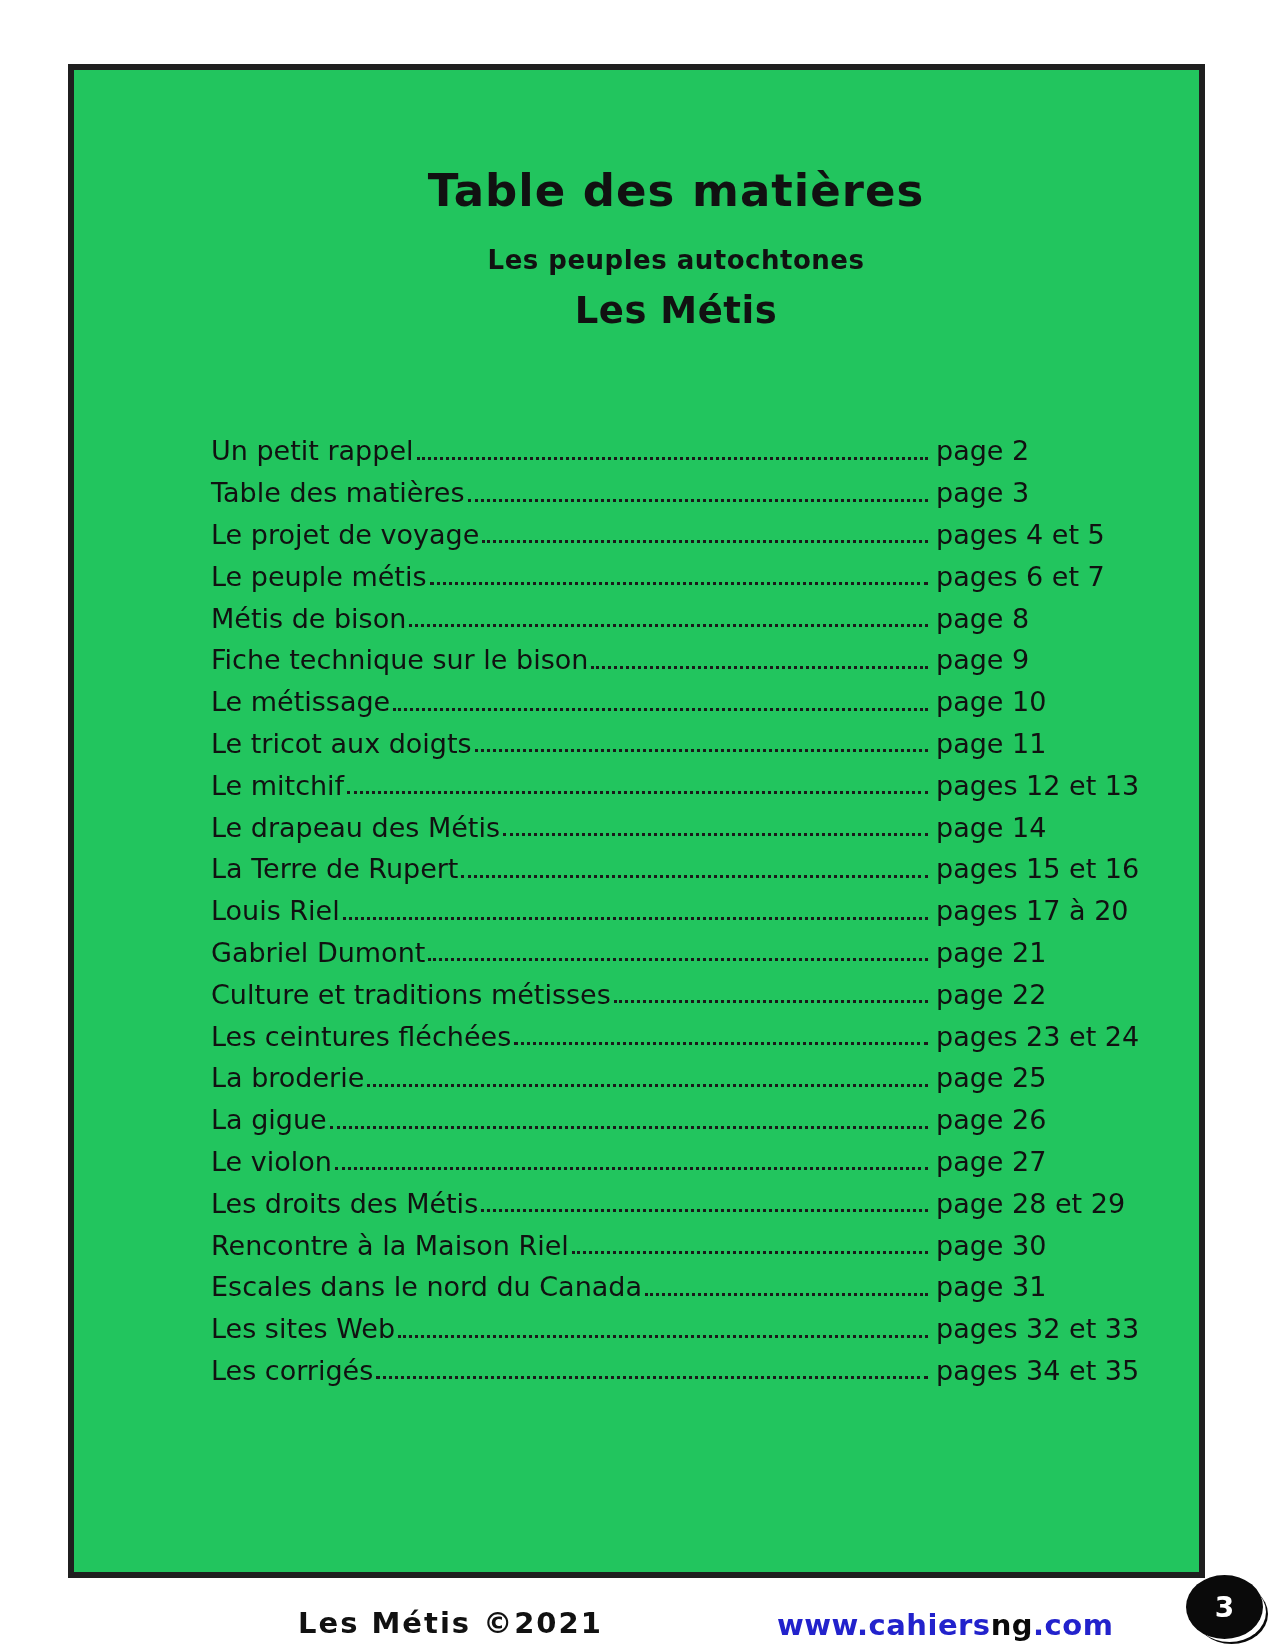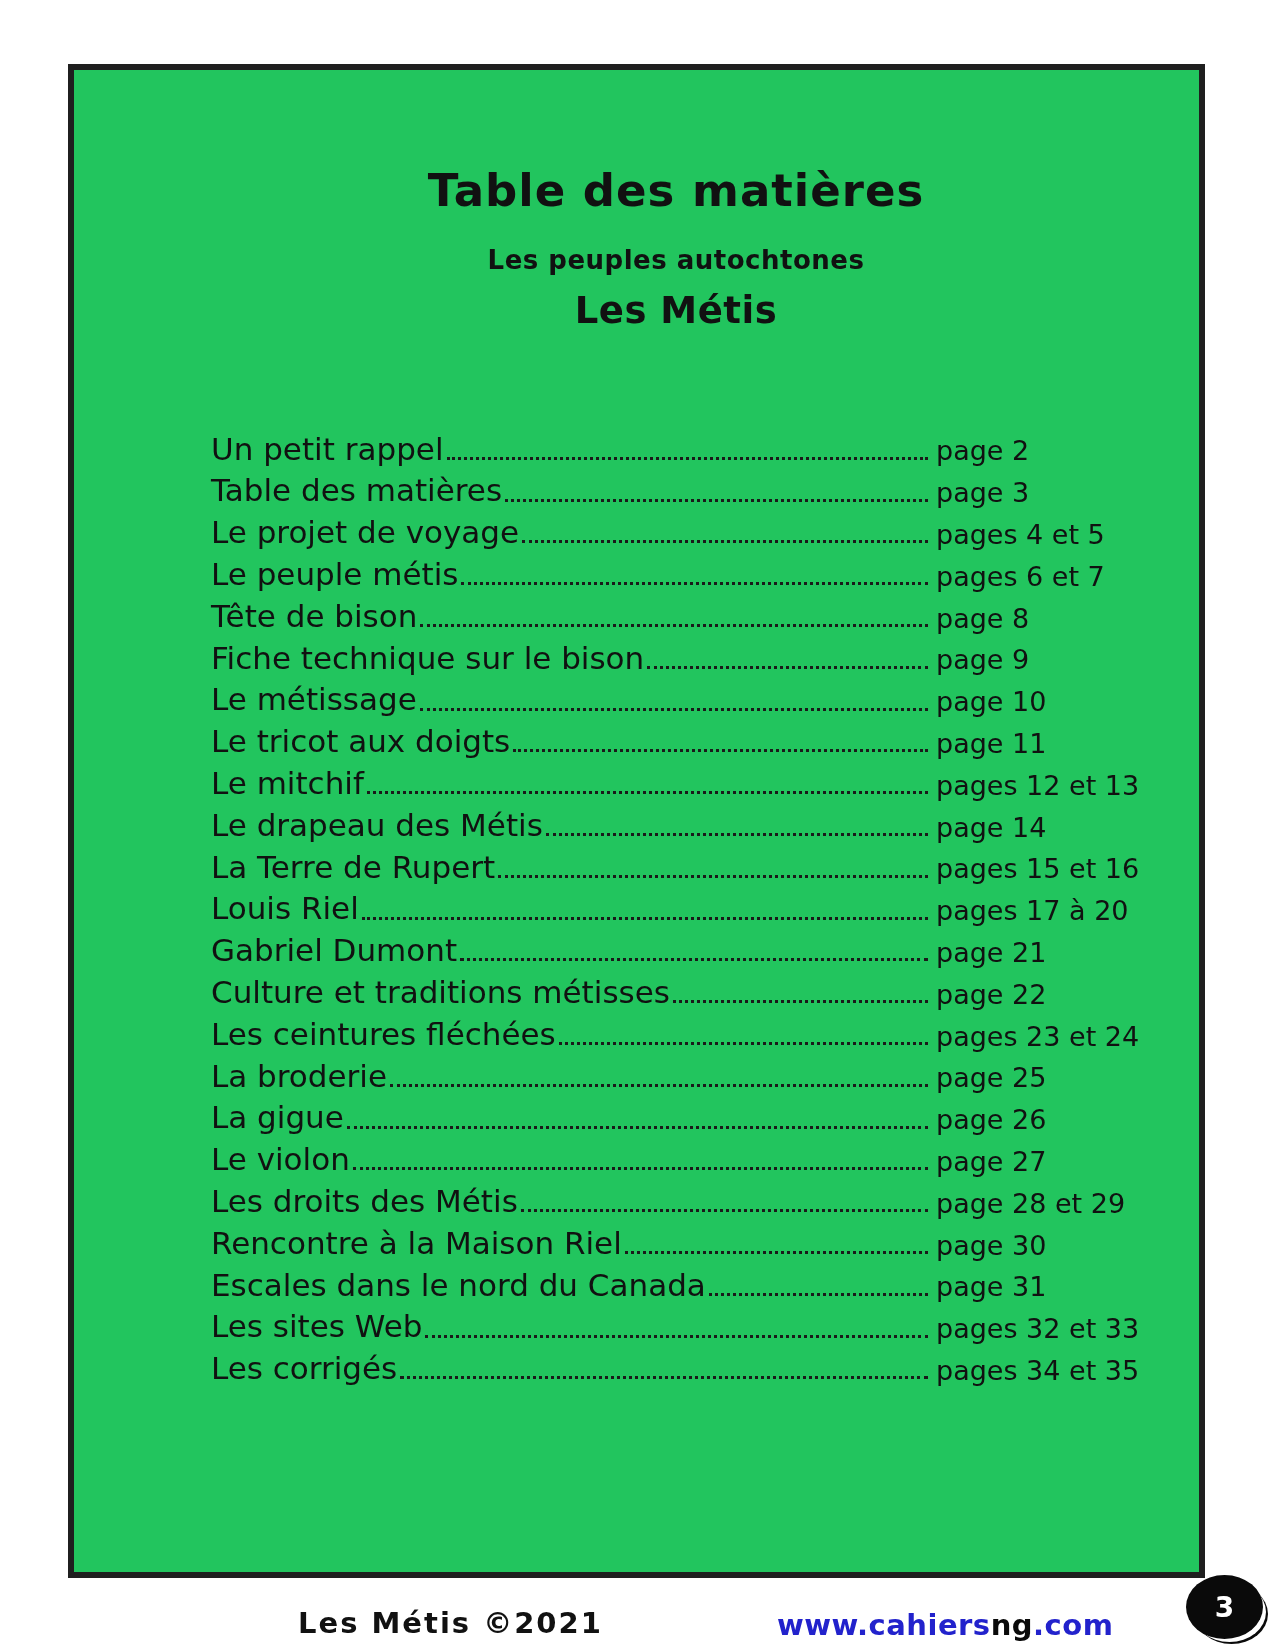--- a/index.html
+++ b/index.html
@@ -23,21 +23,21 @@
   .doc-subtitle2{
     font-size:37px;font-weight:700;line-height:1.05;margin:18px 0 0 0;letter-spacing:0.5px;
   }
   .toc{
     position:absolute;left:137px;top:356px;width:930px;
   }
   .toc-row{
     display:flex;align-items:flex-end;height:41.8px;
   }
   .toc-label{
-    flex:0 0 auto;font-size:31px;line-height:1.2;white-space:nowrap;
+    flex:0 0 auto;font-size:27px;line-height:1.2;white-space:nowrap;
   }
   .toc-leader{
     flex:1 1 auto;border-bottom:3px dotted #1a1a1a;margin:0 8px 8px 3px;min-width:12px;
   }
   .toc-page{
     flex:0 0 auto;width:205px;font-size:27px;line-height:1.2;white-space:nowrap;overflow:visible;
   }
   .footer-left{
     position:absolute;left:224px;top:1536px;font-size:29px;font-weight:700;letter-spacing:2px;
   }
@@ -82,21 +82,21 @@
         <span class="toc-label">Le projet de voyage</span>
         <span class="toc-leader"></span>
         <span class="toc-page">pages 4 et 5</span>
       </div>
       <div class="toc-row">
         <span class="toc-label">Le peuple métis</span>
         <span class="toc-leader"></span>
         <span class="toc-page">pages 6 et 7</span>
       </div>
       <div class="toc-row">
-        <span class="toc-label">Tête de bison</span>
+        <span class="toc-label">Métis de bison</span>
         <span class="toc-leader"></span>
         <span class="toc-page">page 8</span>
       </div>
       <div class="toc-row">
         <span class="toc-label">Fiche technique sur le bison</span>
         <span class="toc-leader"></span>
         <span class="toc-page">page 9</span>
       </div>
       <div class="toc-row">
         <span class="toc-label">Le métissage</span>

